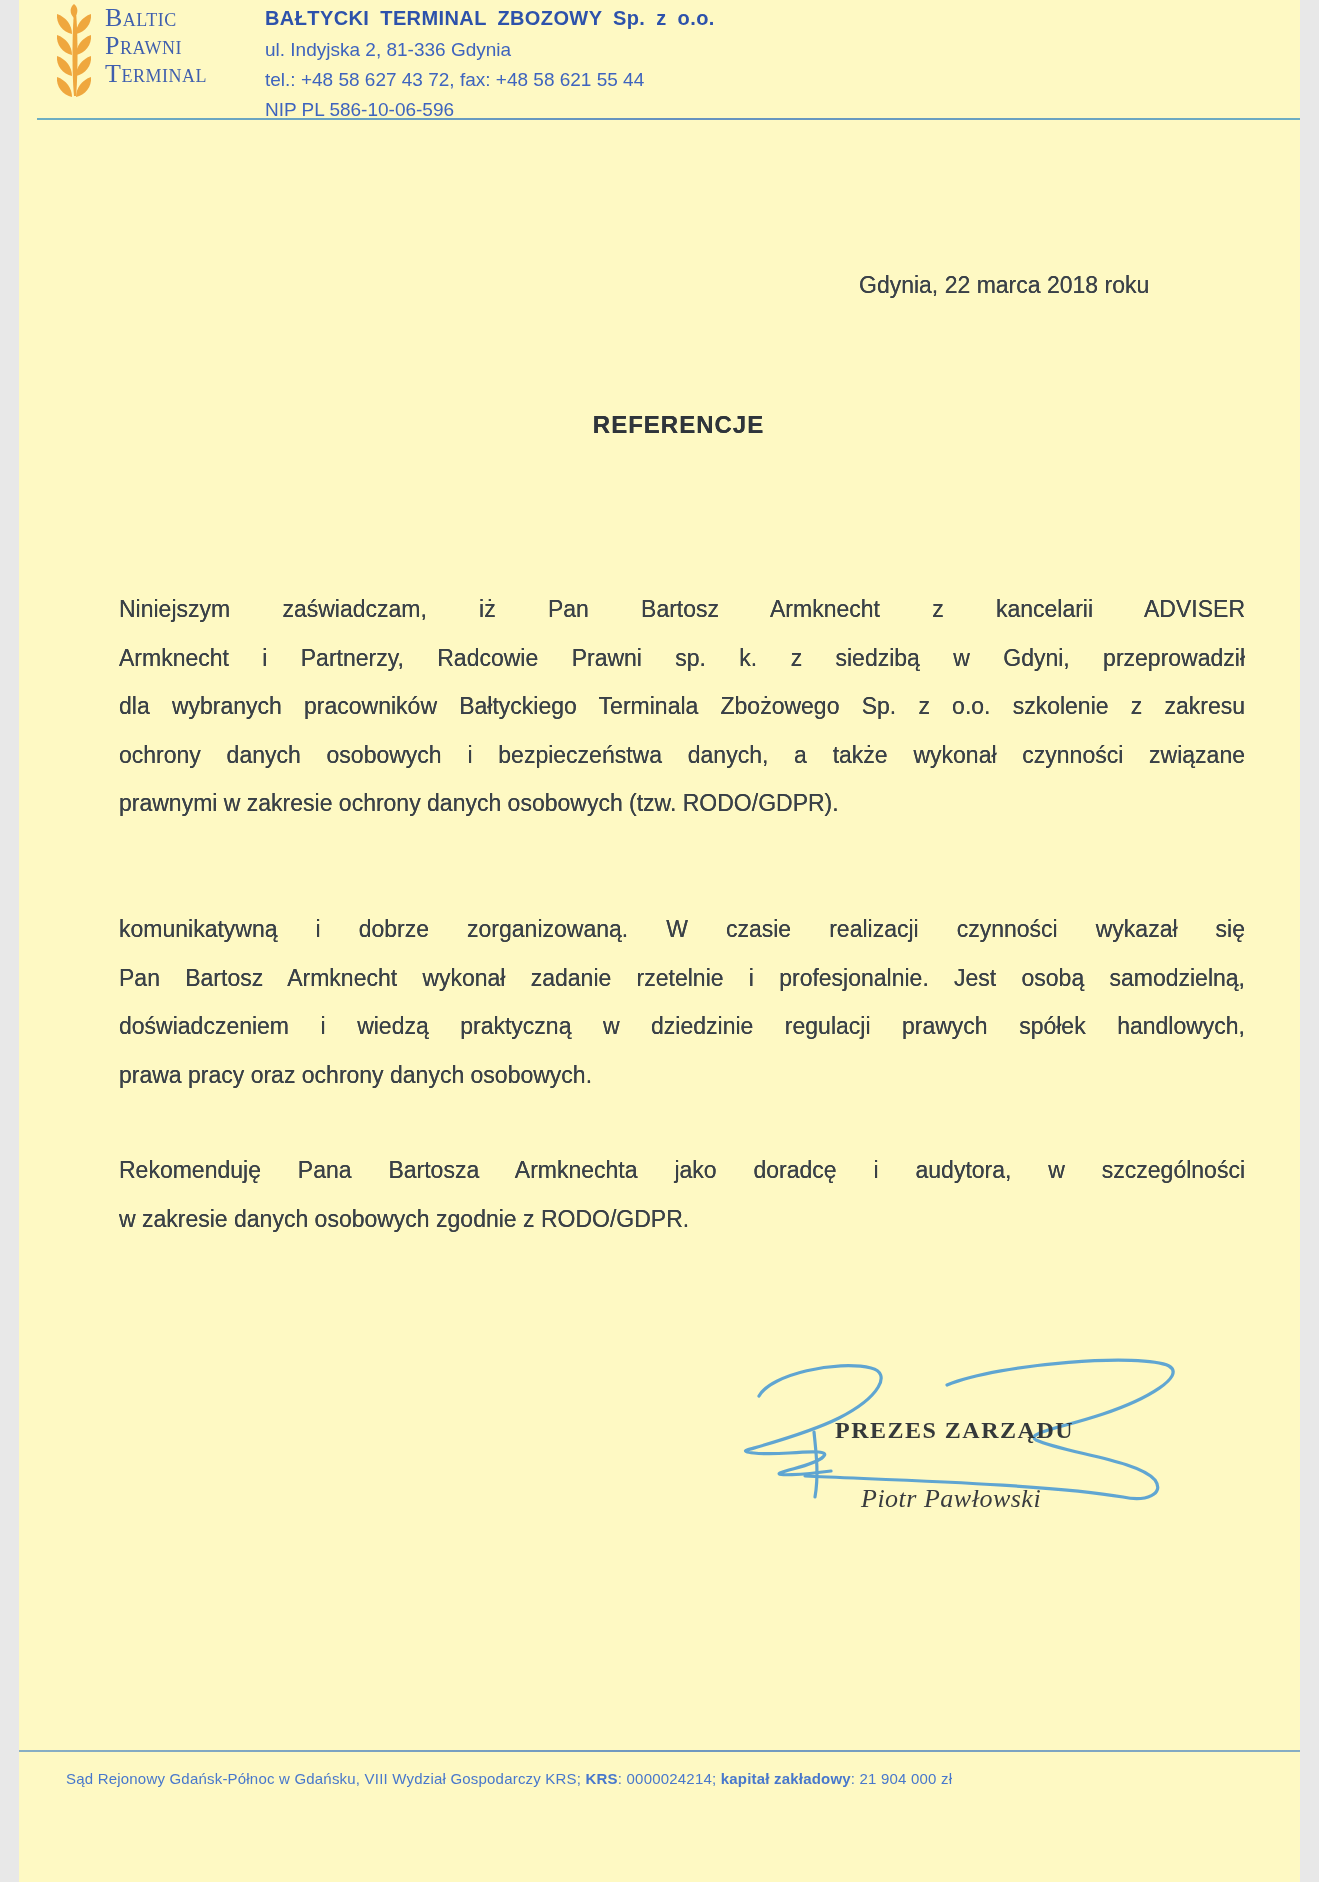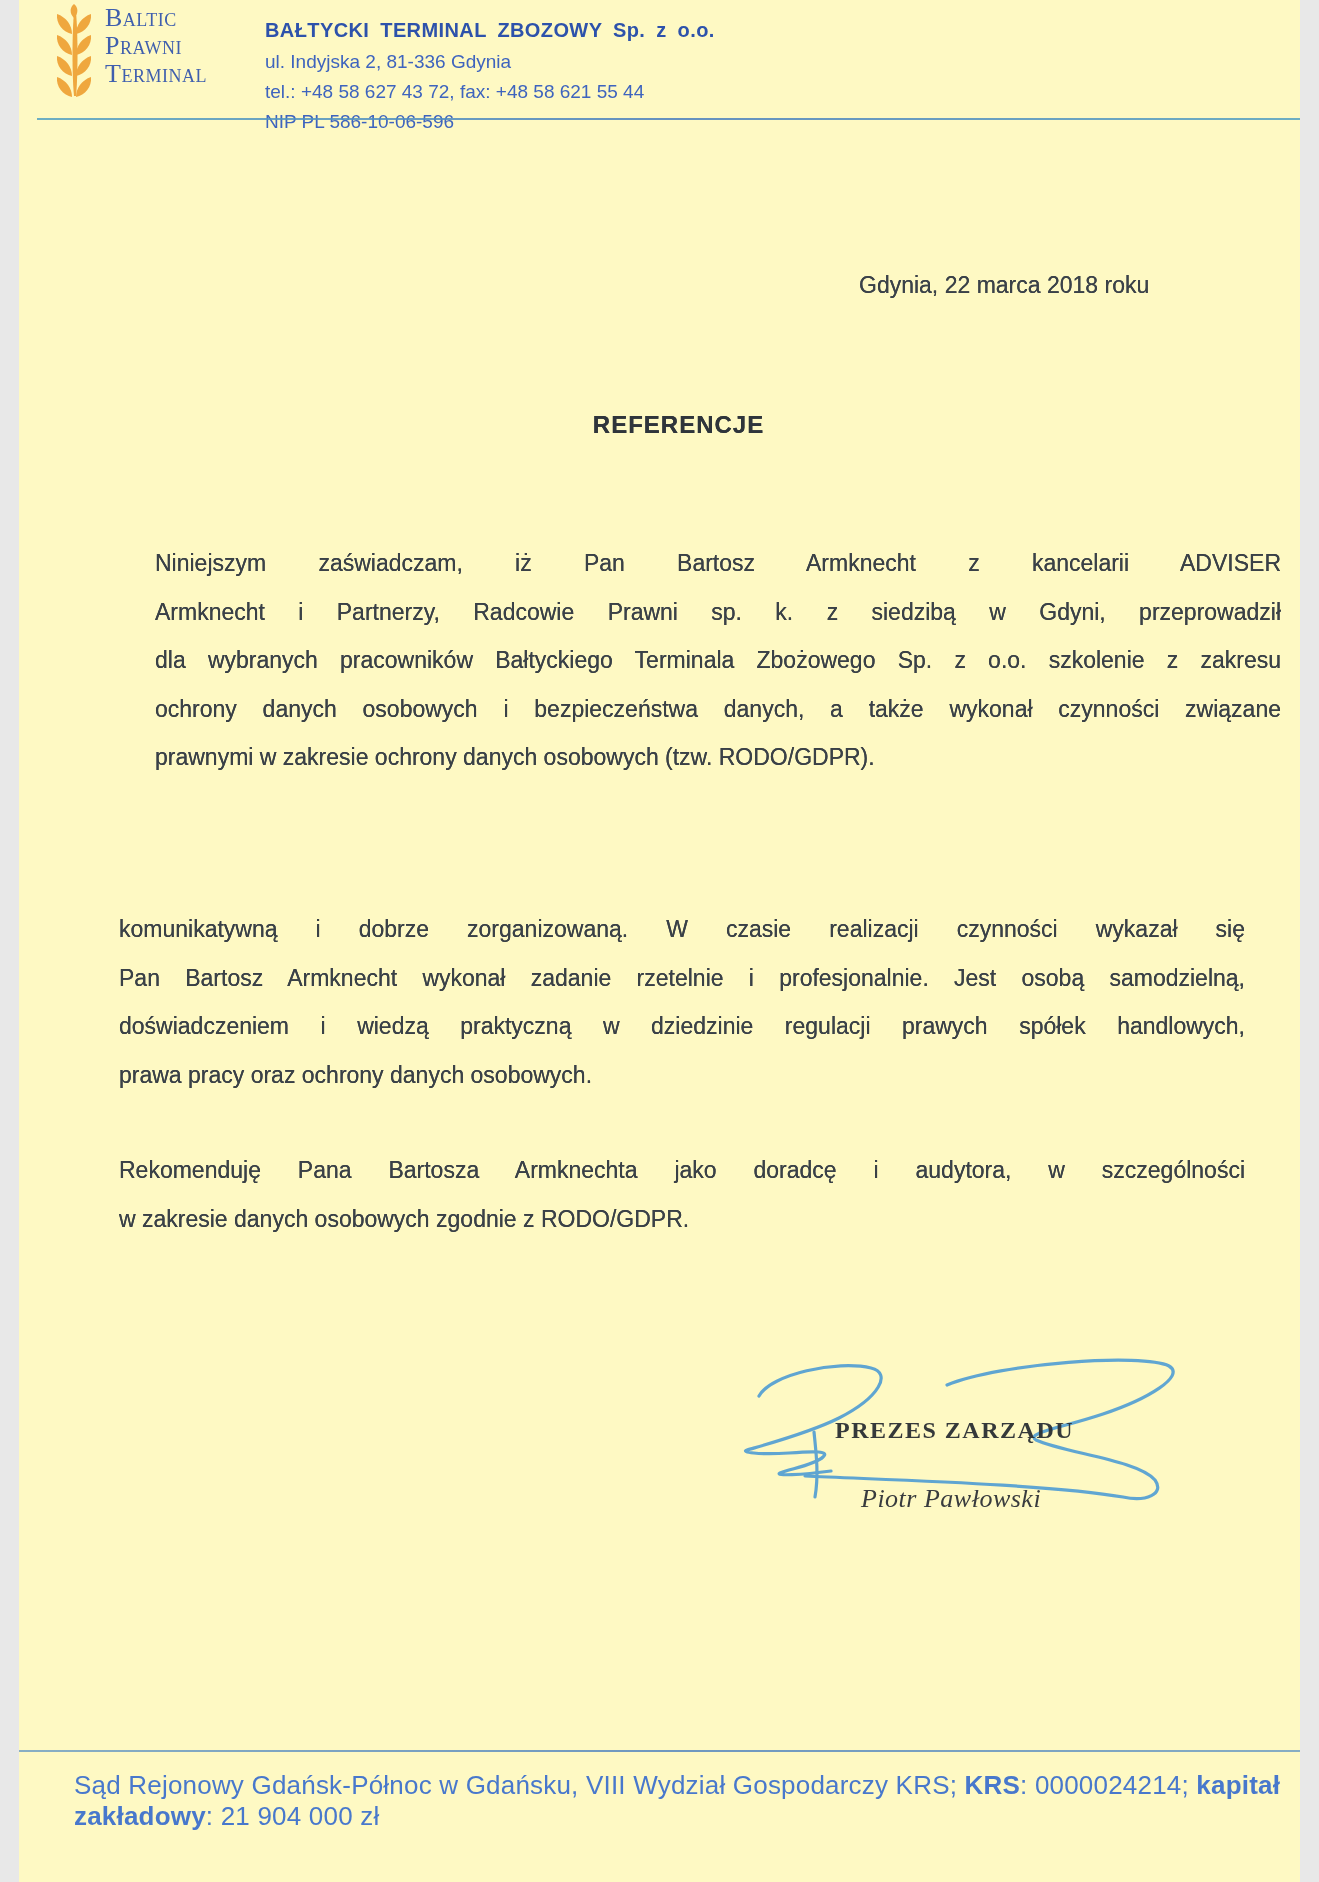--- a/index.html
+++ b/index.html
@@ -16,21 +16,21 @@
   .wordmark{
     position:absolute;left:86px;top:4px;
     font-family:"Liberation Serif", serif;
     font-variant:small-caps;
     font-size:26px;line-height:28px;
     color:#3f5fae;letter-spacing:.5px;
   }
   .company-info{position:absolute;left:246px;top:4px;color:#3f66c2;}
   .company-name{
     font-size:20px;font-weight:bold;color:#2d52ab;
-    letter-spacing:.4px;word-spacing:5px;height:31px;line-height:28px;margin-top:12px;
+    letter-spacing:.4px;word-spacing:5px;height:31px;line-height:28px;
   }
   .company-line{font-size:19px;height:30px;line-height:30px;color:#3e64be;}
   .header-rule{
     position:absolute;top:118px;left:18px;width:1280px;height:2px;
     background:linear-gradient(to right,#54a2c2,#4b7fbe,#54a2c2);
     opacity:.85;
   }
   
   .date-line{
     position:absolute;left:840px;top:272px;
@@ -43,21 +43,21 @@
     letter-spacing:1px;color:#2f353b;
     text-shadow:0 0 .6px #2f353b;
   }
   .para{
     position:absolute;left:100px;width:1126px;
     font-size:23px;line-height:48.5px;color:#3a4147;
     text-shadow:0 0 .5px #3a4147;
   }
   .para .ln{text-align:justify;text-align-last:justify;text-justify:inter-word;}
   .para .ln.last{text-align:left;text-align-last:left;}
-  .para1{top:539px;margin-left:36px;}
+  .para1{top:585px;}
   .para2{top:905px;}
   .para3{top:1146px;}
   
   .sig-svg{position:absolute;left:700px;top:1352px;width:470px;height:168px;}
   .signer-role{
     position:absolute;left:816px;top:1417px;
     font-family:"Liberation Serif", serif;
     font-size:24px;font-weight:bold;letter-spacing:1.5px;
     color:rgba(42,46,51,.95);
   }
@@ -68,21 +68,21 @@
     color:rgba(46,50,55,.95);
   }
   
   .footer-rule{
     position:absolute;top:1750px;left:0;width:1319px;height:2px;
     background:linear-gradient(to right,#6b9cc3,#4b7fbe,#6b9cc3);
     opacity:.8;
   }
   .footer-text{
     position:absolute;left:47px;top:1770px;width:1240px;
-    font-size:26px;color:#4878cc;letter-spacing:.2px;margin-left:8px;
+    font-size:15px;color:#4878cc;letter-spacing:.2px;
   }
   .footer-text b{font-weight:bold;}
 </style>
 </head>
 <body>
 
 <div class="page">
 
   <div>
     <svg class="logo-icon" viewBox="0 0 46 94" xmlns="http://www.w3.org/2000/svg">

